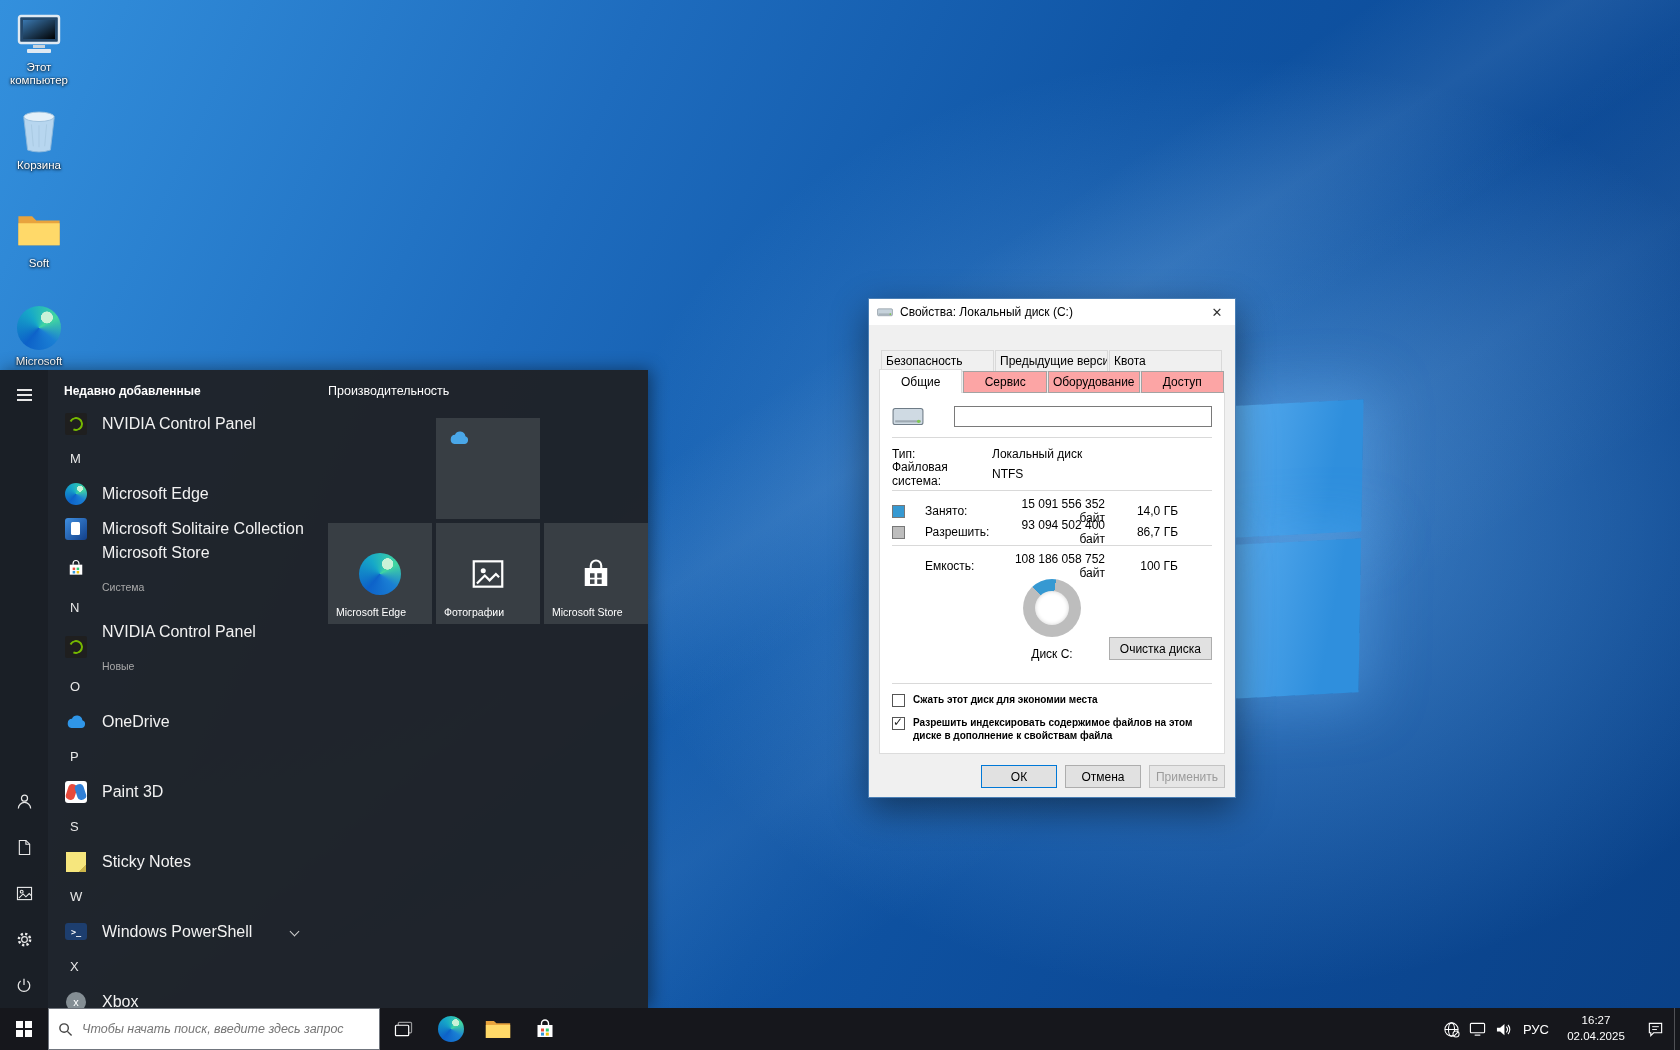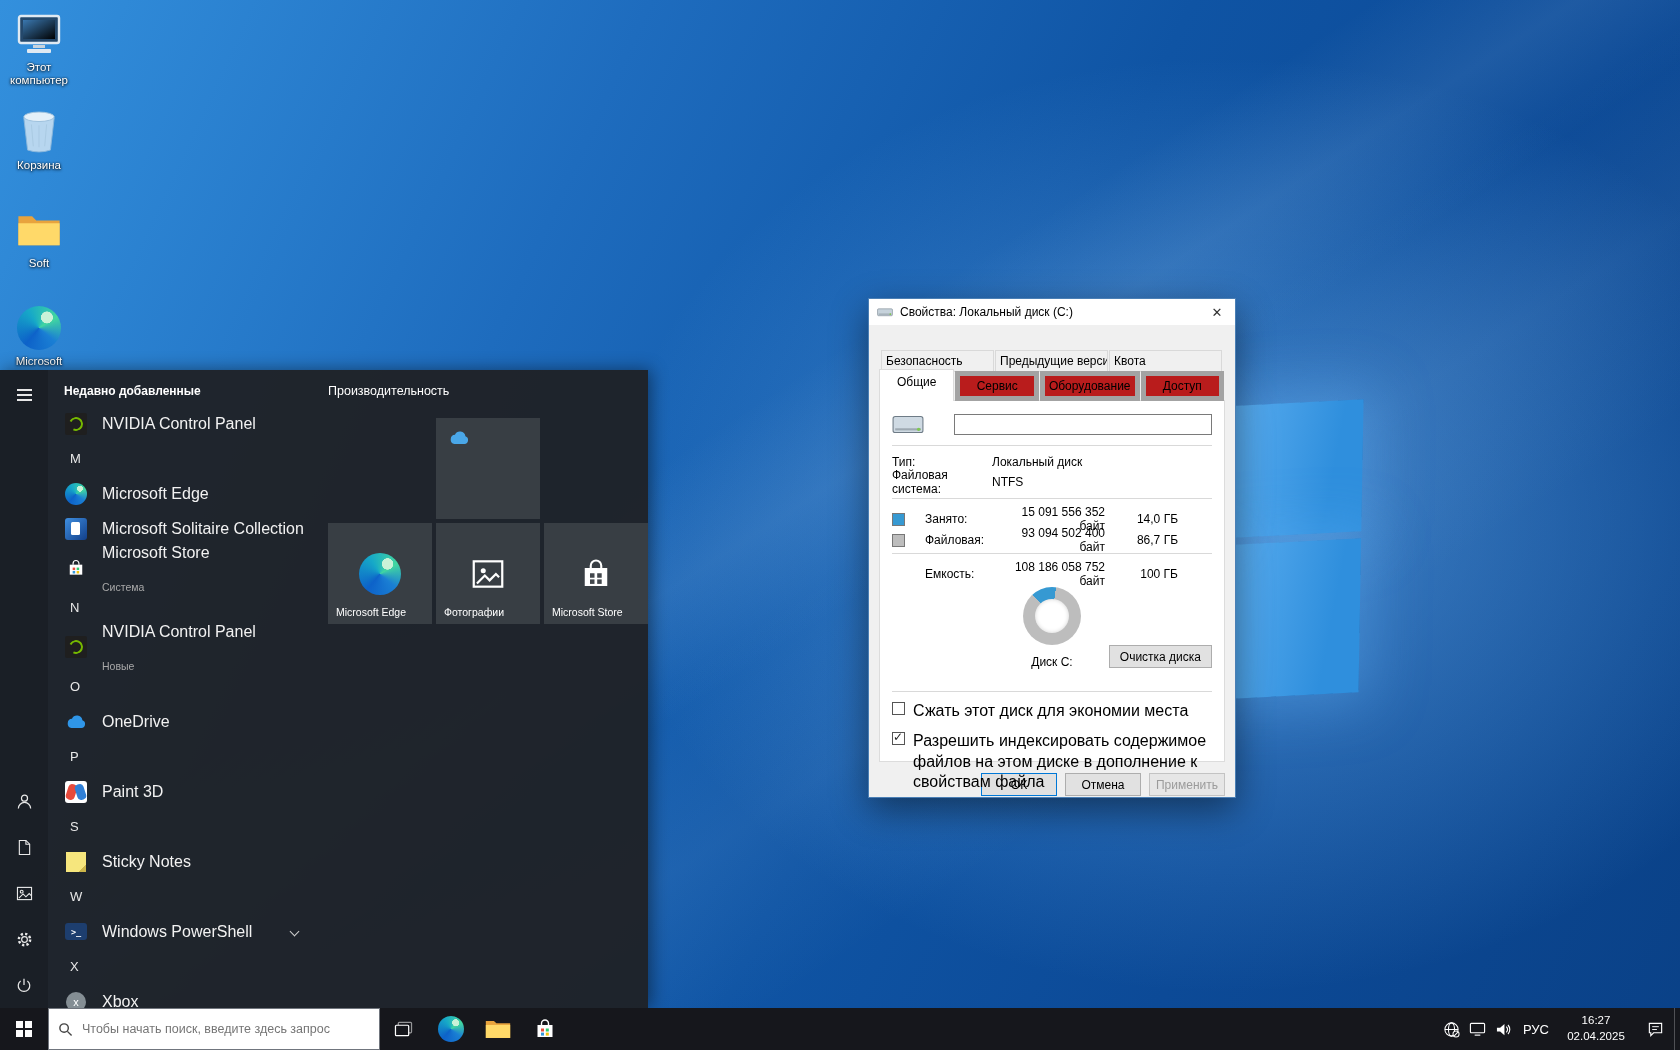--- a/index.html
+++ b/index.html
@@ -79,21 +79,21 @@
   
   .dialog { position:absolute; left:868px; top:298px; width:368px; height:500px; background:#f0f0f0;
     border:1px solid #4a7fb5; box-shadow:0 12px 34px rgba(0,0,0,.45); font-size:12px; color:#000; }
   .titlebar { height:26px; background:#fff; display:flex; align-items:center; padding:0 0 0 8px; }
   .title-text { font-size:12px; margin-left:7px; flex:1; }
   .close-btn { width:36px; height:25px; display:flex; align-items:center; justify-content:center; font-size:13px; color:#333; cursor:default; }
   .tabs-back { display:flex; margin:4px 12px 0; }
   .tabs-back .tab { flex:1; padding:3px 4px; font-size:12px; background:#f0f0f0;
     border:1px solid #d9d9d9; margin-right:1px; white-space:nowrap; overflow:hidden;margin-top:21px; }
   .tabs-front { display:flex; margin:-1px 10px 0; position:relative; z-index:2; }
-  .tabs-front .tab { flex:1; text-align:center; padding:3px 4px; background:#b91c1c; border:5px solid #a3a3a3; margin-right:1px; }
+  .tabs-front .tab { flex:1; text-align:center; padding:3px 4px; background:#fca5a5; border:1px solid #a3a3a3; margin-right:1px; }
   .tabs-front .tab.active { background:#fff; border:1px solid #dcdcdc; border-bottom:none; margin-top:-2px; padding:5px 4px 4px; }
   .page { background:#fff; border:1px solid #dcdcdc; margin:-1px 10px 0; height:362px; padding:8px 12px 0; position:relative; }
 
   .vol-row { display:flex; align-items:center; height:30px; }
   .vol-input { flex:1; height:21px; border:1px solid #7a7a7a; margin-left:30px; font-size:12px; padding:0 4px; font-family:inherit; outline:none; }
   .sep { border-top:1px solid #d9d9d9; margin:6px 0; }
   .f-row { display:flex; height:20px; align-items:center; }
   .f-label { width:100px; }
   .u-row { display:grid; grid-template-columns:22px 76px 1fr 62px; align-items:center; height:21px; padding-right:34px;gap:11px; }
   .swatch { width:13px; height:13px; border:1px solid #777; }
@@ -101,35 +101,35 @@
   .u-size { text-align:right; }
   .chart-area { height:100px; position:relative; margin-top:4px; }
   .donut { width:58px; height:58px; border-radius:50%; position:absolute; left:50%; top:2px; transform:translateX(-50%); }
   .donut::after { content:""; position:absolute; inset:12px; background:#fff; border-radius:50%; box-shadow:inset 0 0 4px rgba(0,0,0,.18); }
   .disk-label { position:absolute; left:50%; transform:translateX(-50%); top:70px; }
   .cleanup-btn { position:absolute; right:0; top:60px; height:23px; padding:0 10px; background:#e1e1e1;
     border:1px solid #adadad; font-size:12px; font-family:inherit; }
   .cb-row { display:flex; gap:8px; margin-top:9px; align-items:flex-start; }
   .cbox { width:13px; height:13px; border:1px solid #555; background:#fff; flex:0 0 13px; position:relative; margin-top:1px; }
   .cbox.checked::after { content:"✓"; position:absolute; left:0; top:-3px; font-size:12px; font-weight:bold; color:#222; }
-  .cb-label { font-size:16px; line-height:1.3; }
+  .cb-label { font-size:10px; line-height:1.3;font-weight:bold; }
   .dlg-buttons { display:flex; justify-content:flex-end; gap:8px; padding:11px 10px 0; }
   .btn { min-width:76px; height:23px; background:#e1e1e1; border:1px solid #adadad; font-size:12px;
     display:flex; align-items:center; justify-content:center; font-family:inherit; }
   .btn.default { border-color:#0078d7; }
   .btn.disabled { color:#9b9b9b; border-color:#c3c3c3; background:#e6e6e6; }
 
   
   .taskbar { position:absolute; left:0; bottom:0; width:1680px; height:42px; background:#16171c;
     display:flex; align-items:stretch; color:#fff; z-index:5; }
   .tb-start { width:48px; display:flex; align-items:center; justify-content:center; }
   .win-glyph { display:grid; grid-template-columns:7.5px 7.5px; grid-template-rows:7.5px 7.5px; gap:1.5px; }
   .win-glyph span { background:#fdfdfd; }
   .tb-search { width:332px; background:#fff; border:1px solid #70757d; display:flex; align-items:center; padding:0 9px; gap:9px; }
-  .tb-search input { border:none; outline:none; flex:1; font-size:12.5px; color:#111; font-family:inherit; background:transparent; }
+  .tb-search input { border:none; outline:none; flex:1; font-size:12.5px; color:#111; font-family:inherit; background:transparent;font-style:italic; }
   .tb-btn { width:47px; display:flex; align-items:center; justify-content:center; }
   .folder-ico24 svg, .tb-btn svg { display:block; }
   .tray { margin-left:auto; display:flex; align-items:center; }
   .tray-icon { width:26px; height:42px; display:flex; align-items:center; justify-content:center; }
   .tray-lang { width:40px; text-align:center; font-size:13px; }
   .tray-clock { width:80px; text-align:center; font-size:11.5px; line-height:1.35; }
   .action-center { width:38px; height:42px; display:flex; align-items:center; justify-content:center; }
   .show-desktop { width:6px; height:42px; border-left:1px solid rgba(255,255,255,.25); }
 </style>
 </head>
@@ -407,21 +407,21 @@
     <div class="sep"></div>
 
     <div class="u-row">
       <span class="swatch" style="background: rgb(54, 153, 210);"></span>
       <span>Занято:</span>
       <span class="u-bytes">15 091 556 352 байт</span>
       <span class="u-size">14,0 ГБ</span>
     </div>
     <div class="u-row">
       <span class="swatch" style="background: rgb(189, 189, 189);"></span>
-      <span>Файловая:</span>
+      <span>Разрешить:</span>
       <span class="u-bytes">93 094 502 400 байт</span>
       <span class="u-size">86,7 ГБ</span>
     </div>
     <div class="sep"></div>
 
     <div class="u-row">
       <span></span>
       <span>Емкость:</span>
       <span class="u-bytes">108 186 058 752 байт</span>
       <span class="u-size">100 ГБ</span>

